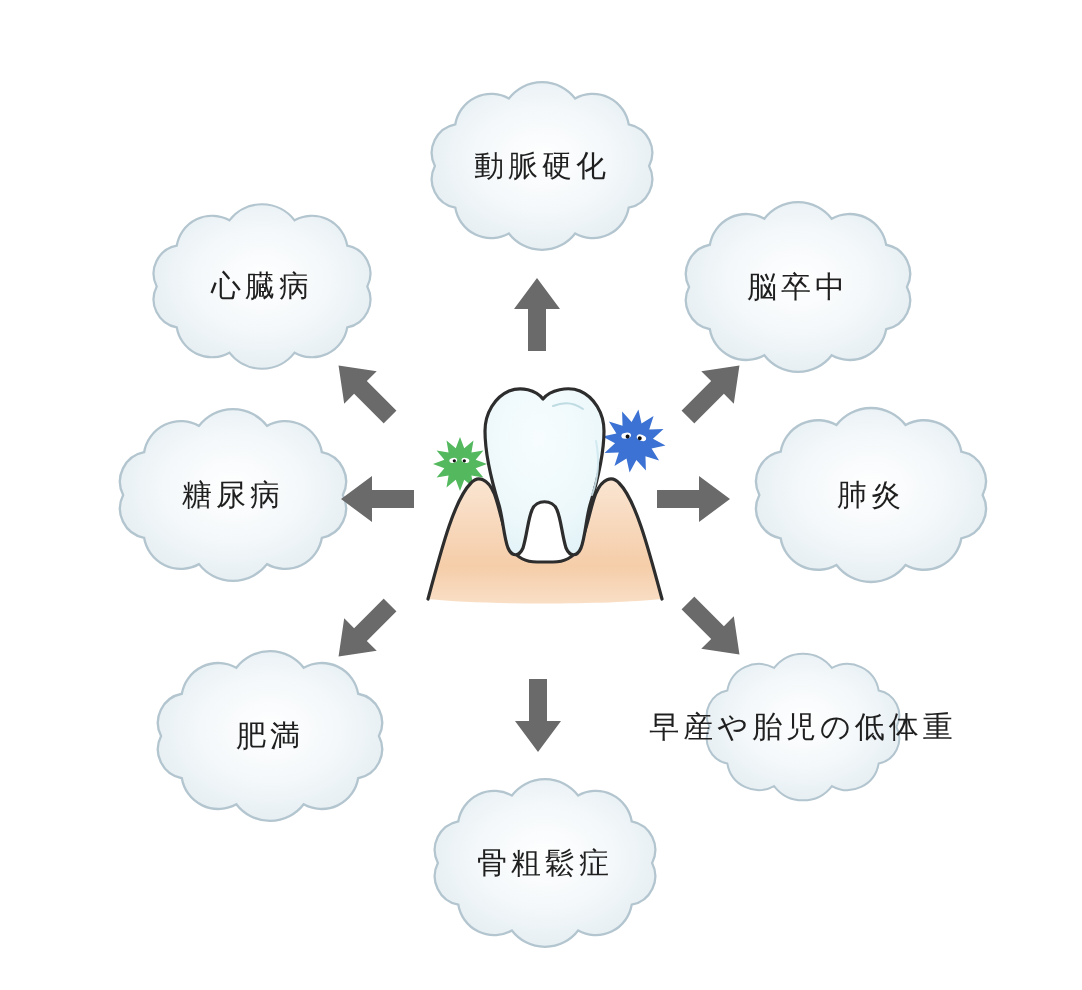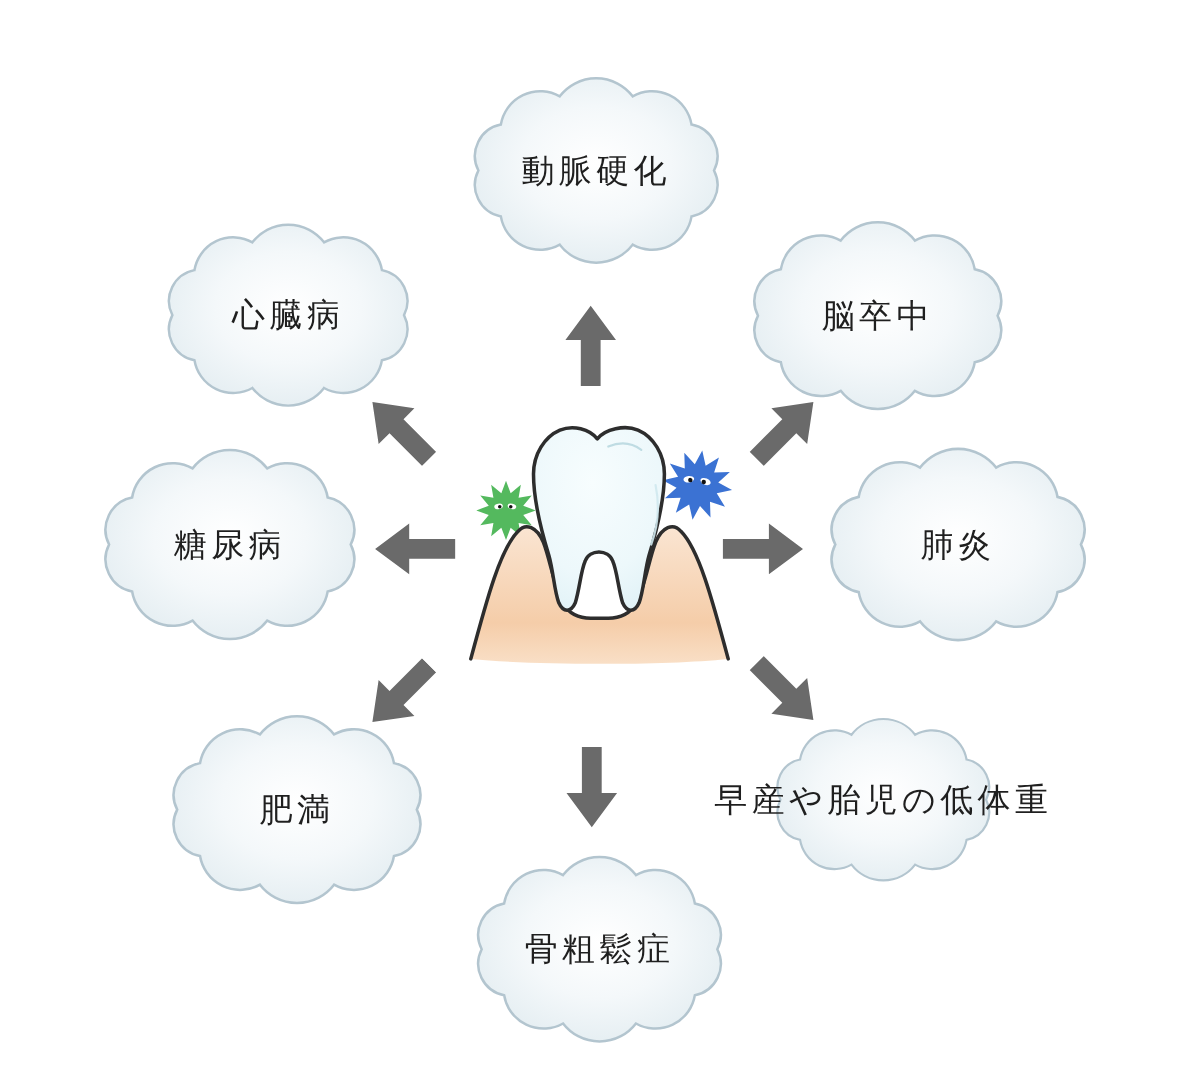--- a/index.html
+++ b/index.html
@@ -23,24 +23,24 @@
   }
   .cloud .cloud-label {
     position: absolute; inset: 0;
     display: flex; align-items: center; justify-content: center;
     font-size: 30px;
     letter-spacing: 4px;
     color: var(--node-text, #1f1f1f);
     white-space: nowrap;
     z-index: 2;
   }
-  .pos-top          { left: 424px; top:  75px; width: 236px; height: 160px; text-align: right; }
+  .pos-top          { left: 424px; top:  86px; width: 236px; height: 160px; text-align: right; }
   .pos-top-left     { left: 146px; top: 208px; width: 232px; height: 157px; font-family: Liberation Serif, serif; }
   .pos-top-right    { left: 678px; top: 206px; width: 240px; height: 162px; }
-  .pos-left         { left:  88px; top: 413px; width: 242px; height: 164px; }
+  .pos-left         { left:  112px; top: 413px; width: 242px; height: 164px; }
   .pos-right        { left: 748px; top: 412px; width: 246px; height: 166px; }
   .pos-bottom-left  { left: 150px; top: 655px; width: 240px; height: 162px; font-family: Liberation Mono, monospace; }
   .pos-bottom-right { left: 700px; top: 657px; width: 206px; height: 140px; }
   .pos-bottom       { left: 427px; top: 783px; width: 236px; height: 160px; }
   
   .arrow { position: absolute; width: 74px; height: 50px; }
   .arrow svg { width: 100%; height: 100%; display: block; }
   .arrow polygon { fill: var(--arrow, #6a6a6a); }
   .arrow-up         { left: 500px; top: 289px; transform: rotate(-90deg); }
   .arrow-up-left    { left: 327px; top: 366px; transform: rotate(-135deg); }

